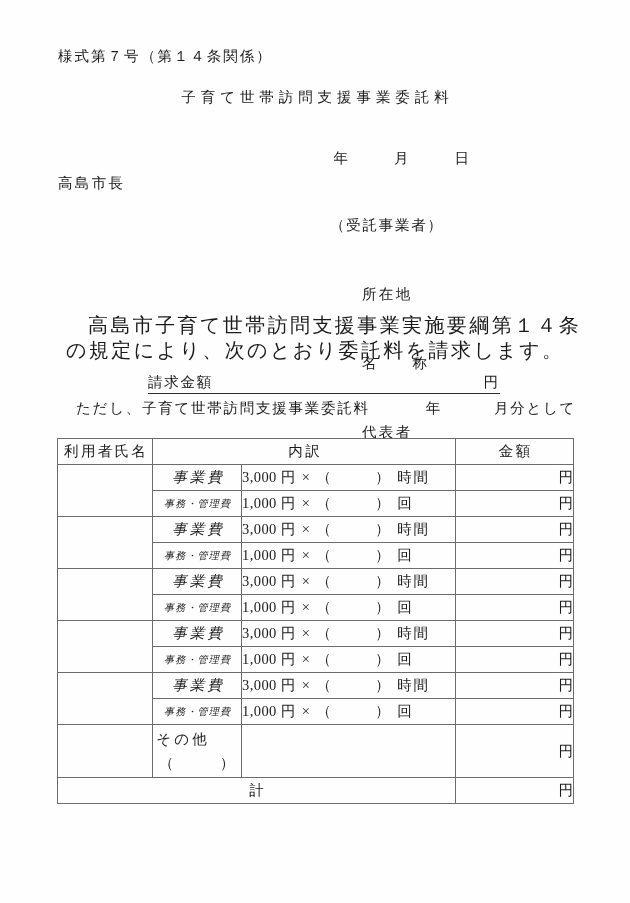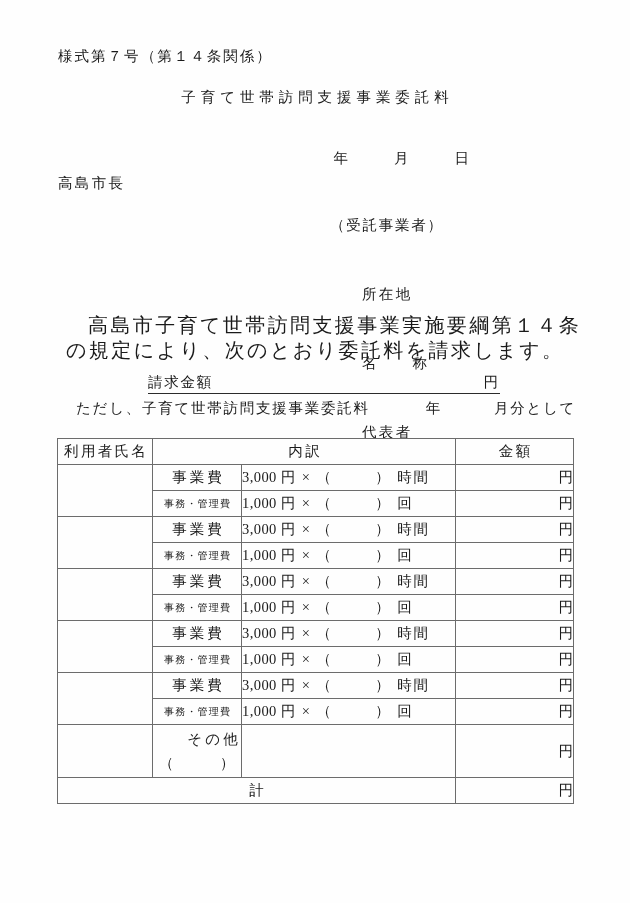--- a/index.html
+++ b/index.html
@@ -128,20 +128,21 @@
     height: 25px;
     text-align: center;
     letter-spacing: 0.16em;
     text-indent: 0.16em;
   }
   .kind-cell {
     height: 25px;
     text-align: center;
     letter-spacing: 0.20em;
     text-indent: 0.20em;
+    font-style: italic;
   }
   .kind-cell.small {
     font-size: 10px;
     letter-spacing: 0.12em;
     text-indent: 0.12em;
   }
   .desc-cell {
     height: 25px;
     padding-left: 7px;
     letter-spacing: 0.03em;
@@ -156,21 +157,21 @@
   .name-cell { }
 
   .other-kind {
     height: 52px;
     vertical-align: top;
     padding-top: 3px;
     line-height: 24px;
   }
   .other-kind .ok-title {
     display: block;
-    text-align: right;
+    text-align: left;
     letter-spacing: 0.22em;
     text-indent: 0.22em;
   }
   .other-kind .ok-paren {
     display: block;
     padding-left: 6px;
     letter-spacing: 0.03em;
   }
   .other-kind .ok-paren .blank { display: inline-block; width: 46px; }
   .other-amt {

